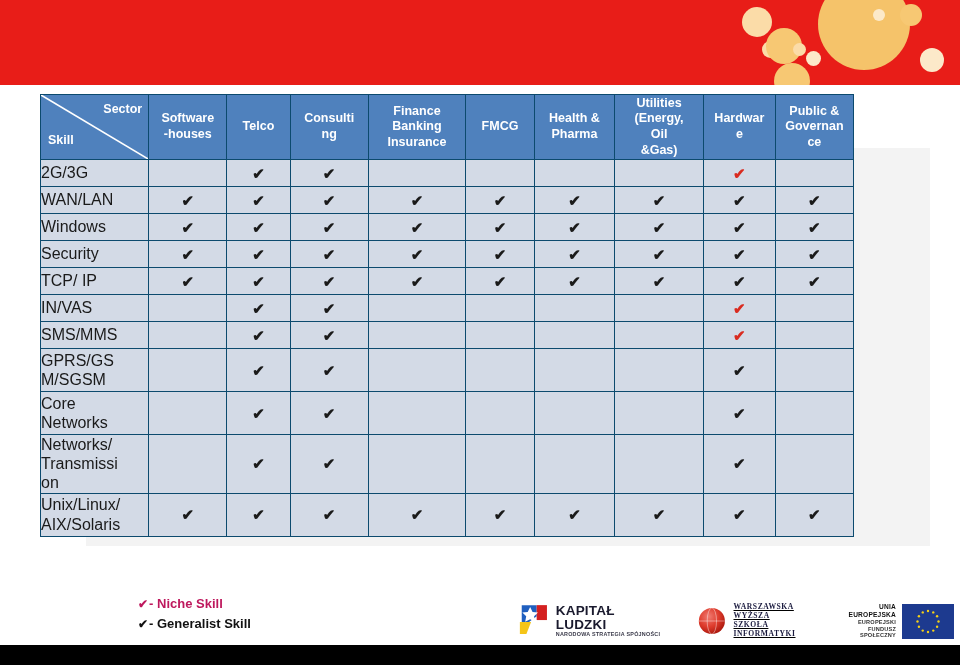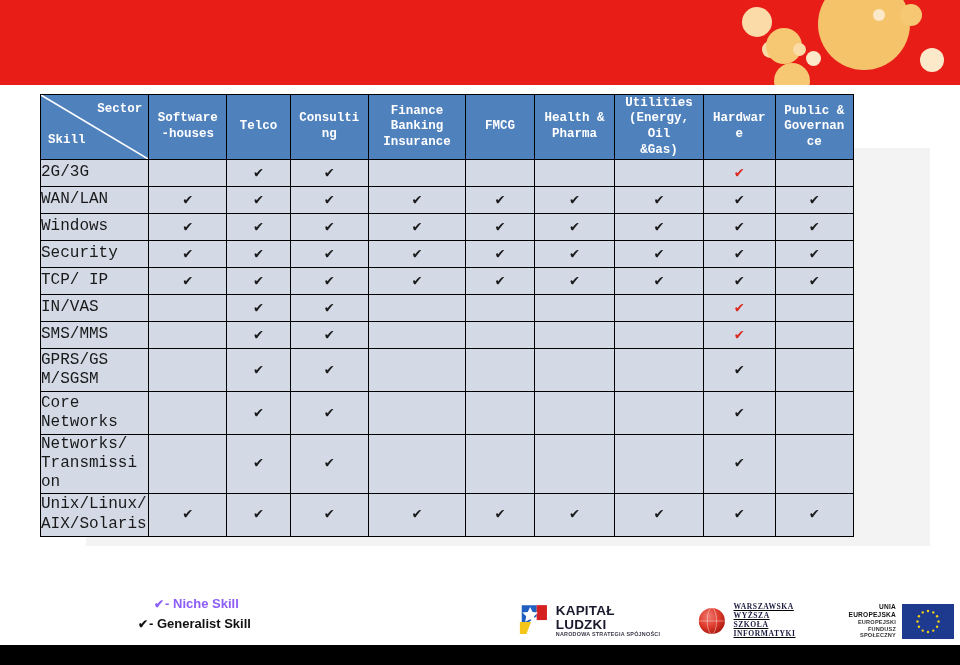--- a/index.html
+++ b/index.html
@@ -23,22 +23,21 @@
     background:#f3f3f3;
   }
 
   
   #matrix-wrap{
     position:absolute;left:40px;top:94px;width:814px;
   }
   table#skill-matrix{
     border-collapse:separate;border-spacing:1px;
     width:814px;table-layout:fixed;
-    background:#000000;
-    font-family:Liberation Mono, monospace;
+    background:#0c4a6e;
   }
   table#skill-matrix th,
   table#skill-matrix td{
     padding:0;margin:0;vertical-align:middle;
   }
   .hdr{
     background:#4f81bd;color:#ffffff;
     font-size:12.5px;font-weight:bold;line-height:1.25;
     text-align:center;height:64px;
     padding:2px 2px;
@@ -80,21 +79,21 @@
   tr.taller .cell,tr.taller .rowlab{height:55px;}
 
   
   #legend{
     position:absolute;left:138px;top:594px;
   }
   .legend-row{
     font-size:13px;font-weight:bold;line-height:1.55;
     white-space:nowrap;
   }
-  .legend-row.niche{color:#8b5cf6;margin-left:16px;}
+  .legend-row.niche{color:#be185d;}
   .legend-row.generalist{color:#111111;}
   .legend-tick{font-size:12px;display:inline-block;margin-right:1px;}
 
   
   #logos{
     position:absolute;left:518px;top:598px;
     width:436px;height:46px;
     display:flex;align-items:center;gap:18px;
   }
   .logo-block{display:flex;align-items:center;gap:6px;}

